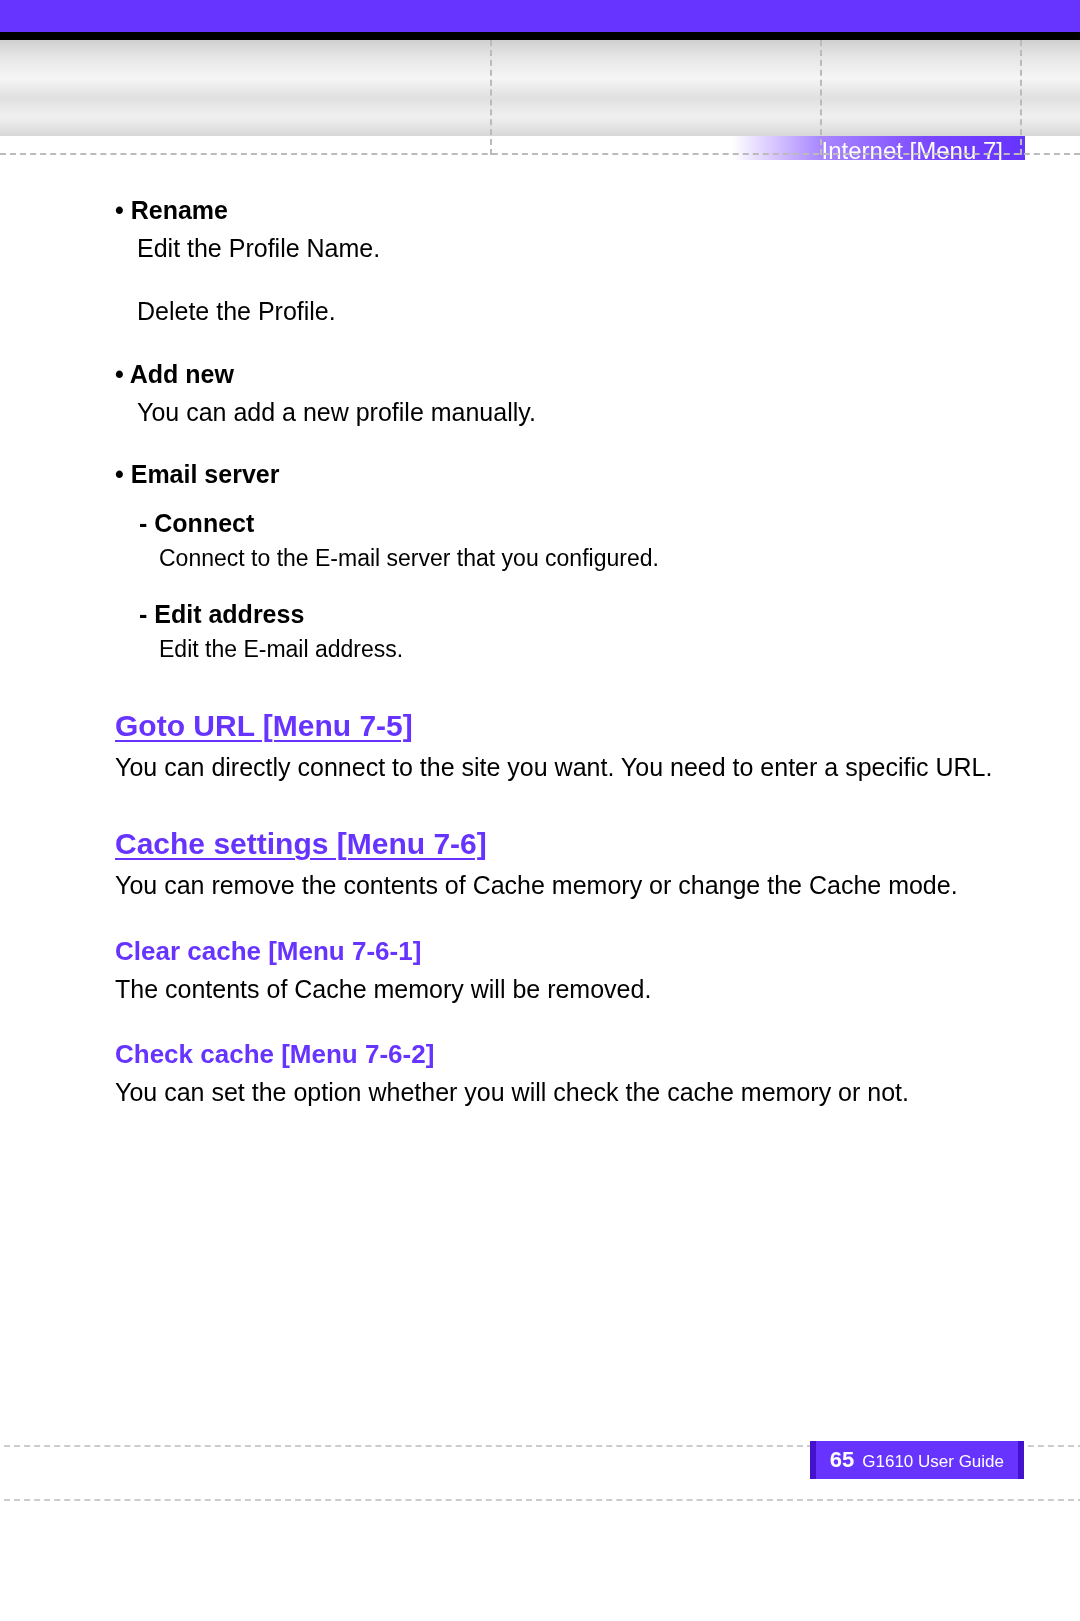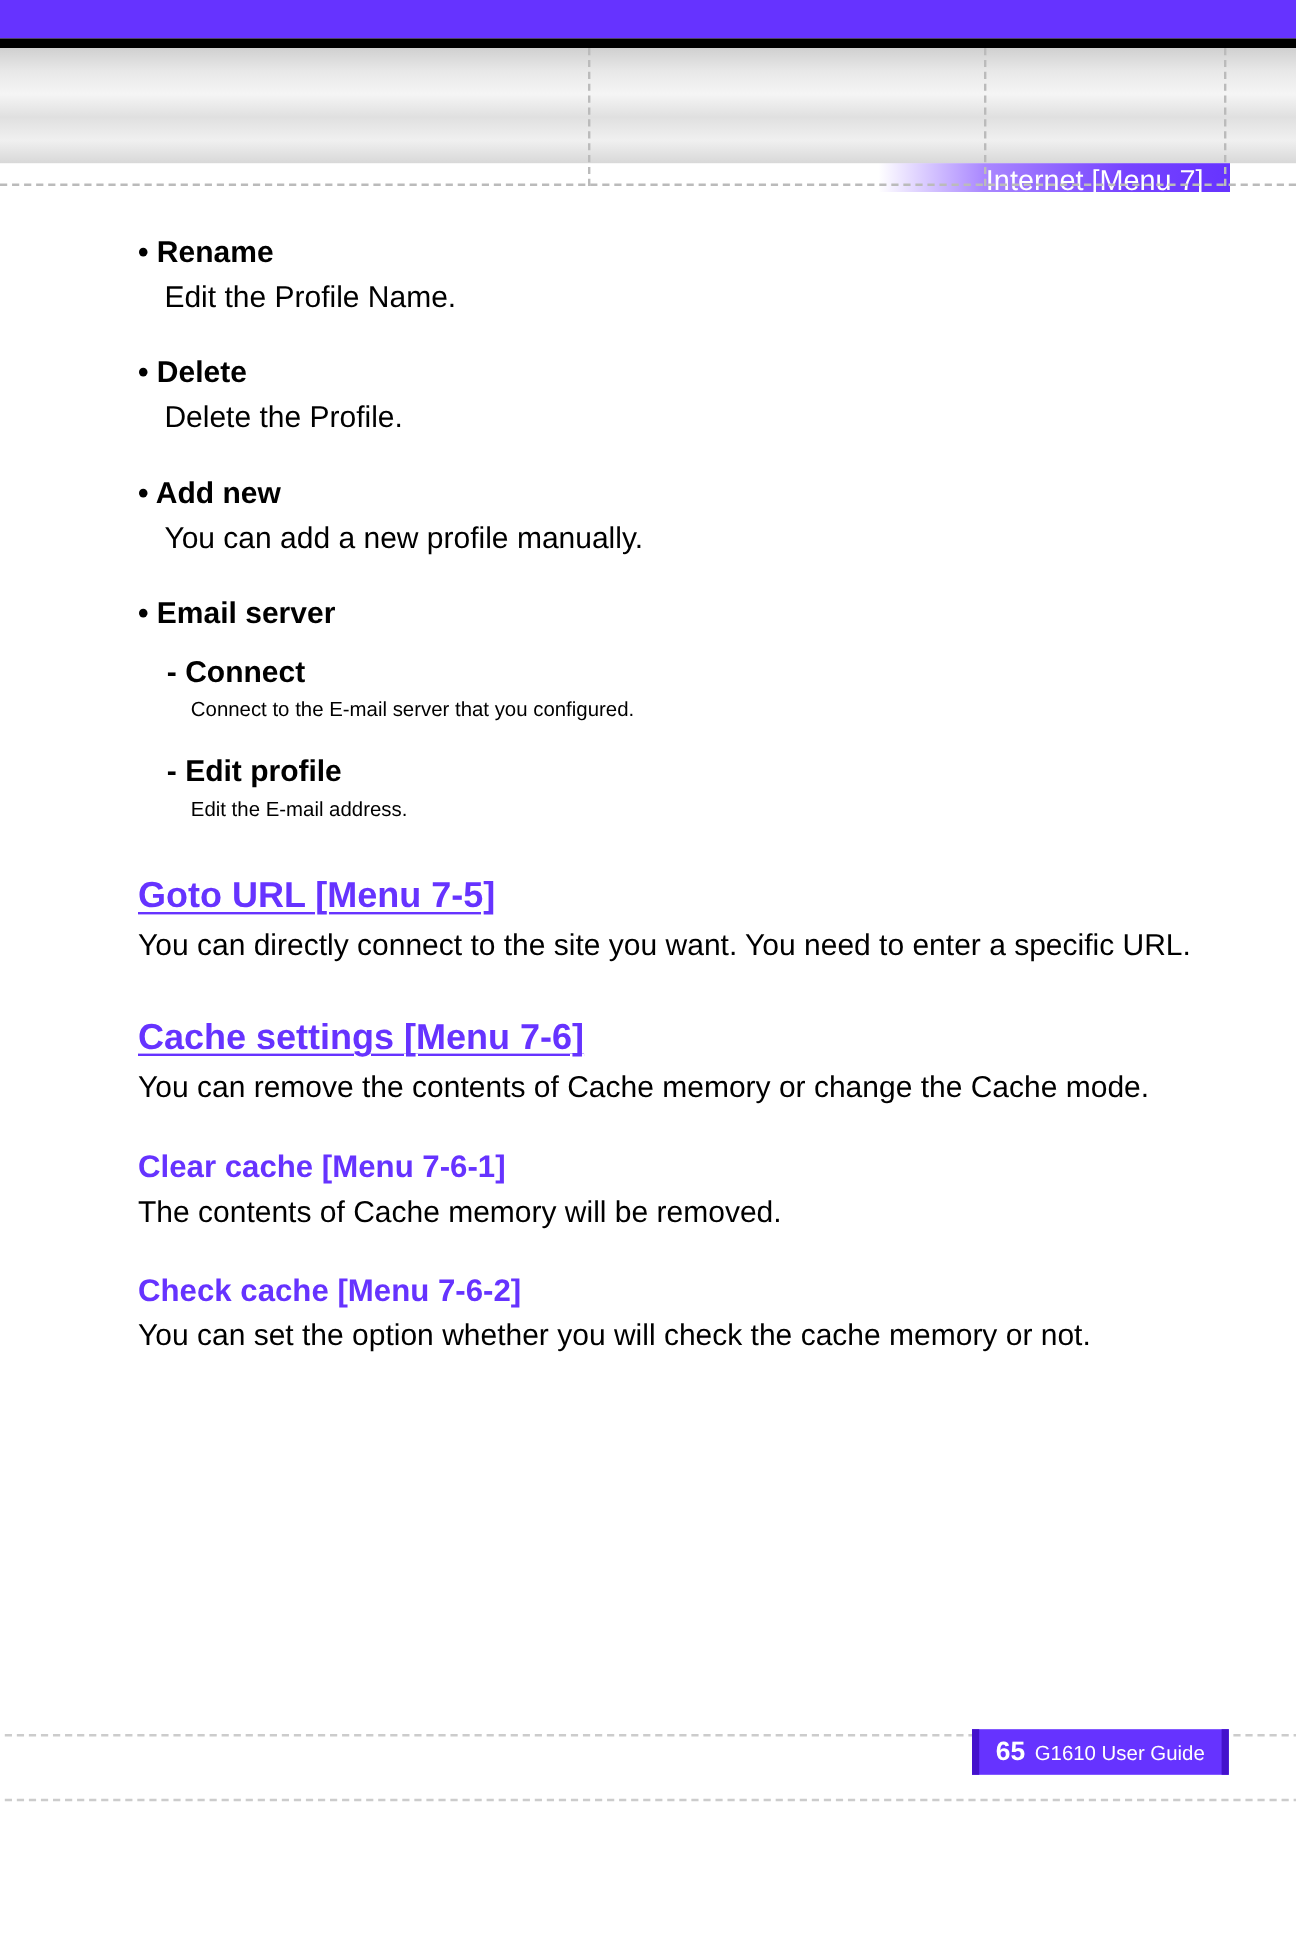--- a/index.html
+++ b/index.html
@@ -76,21 +76,21 @@
     line-height: 1.25;
   }
   .sub-item { margin: 16px 0 26px 24px; }
   .sub-title {
     font-weight: bold;
     font-size: 25px;
     margin-bottom: 6px;
   }
   .sub-title::before { content: "- "; }
   .sub-desc {
-    font-size: 17px;
+    font-size: 23px;
     padding-left: 20px;
     line-height: 1.3;
   }
   .section-h1 {
     color: #6633ff;
     font-weight: bold;
     font-size: 30px;
     text-decoration: underline;
     text-decoration-thickness: 2px;
     text-underline-offset: 4px;
@@ -157,40 +157,39 @@
 </div>
 
 <div class="content">
 
   <div class="bullet-item">
     <div class="bullet-title">Rename</div>
     <div class="bullet-desc">Edit the Profile Name.</div>
   </div>
 
   <div class="bullet-item">
-    <div class="bullet-title">Delete</div>
     <div class="bullet-desc">Delete the Profile.</div>
   </div>
 
   <div class="bullet-item">
     <div class="bullet-title">Add new</div>
     <div class="bullet-desc">You can add a new profile manually.</div>
   </div>
 
   <div class="bullet-item" style="margin-bottom:20px;">
     <div class="bullet-title">Email server</div>
   </div>
 
   <div class="sub-item">
     <div class="sub-title">Connect</div>
     <div class="sub-desc">Connect to the E-mail server that you configured.</div>
   </div>
 
   <div class="sub-item">
-    <div class="sub-title">Edit profile</div>
+    <div class="sub-title">Edit address</div>
     <div class="sub-desc">Edit the E-mail address.</div>
   </div>
 
   <div class="section-h1">Goto URL [Menu 7-5]</div>
   <div class="section-body">You can directly connect to the site you want. You need to enter a specific URL.</div>
 
   <div class="section-h1">Cache settings [Menu 7-6]</div>
   <div class="section-body">You can remove the contents of Cache memory or change the Cache mode.</div>
 
   <div class="section-h2">Clear cache [Menu 7-6-1]</div>

